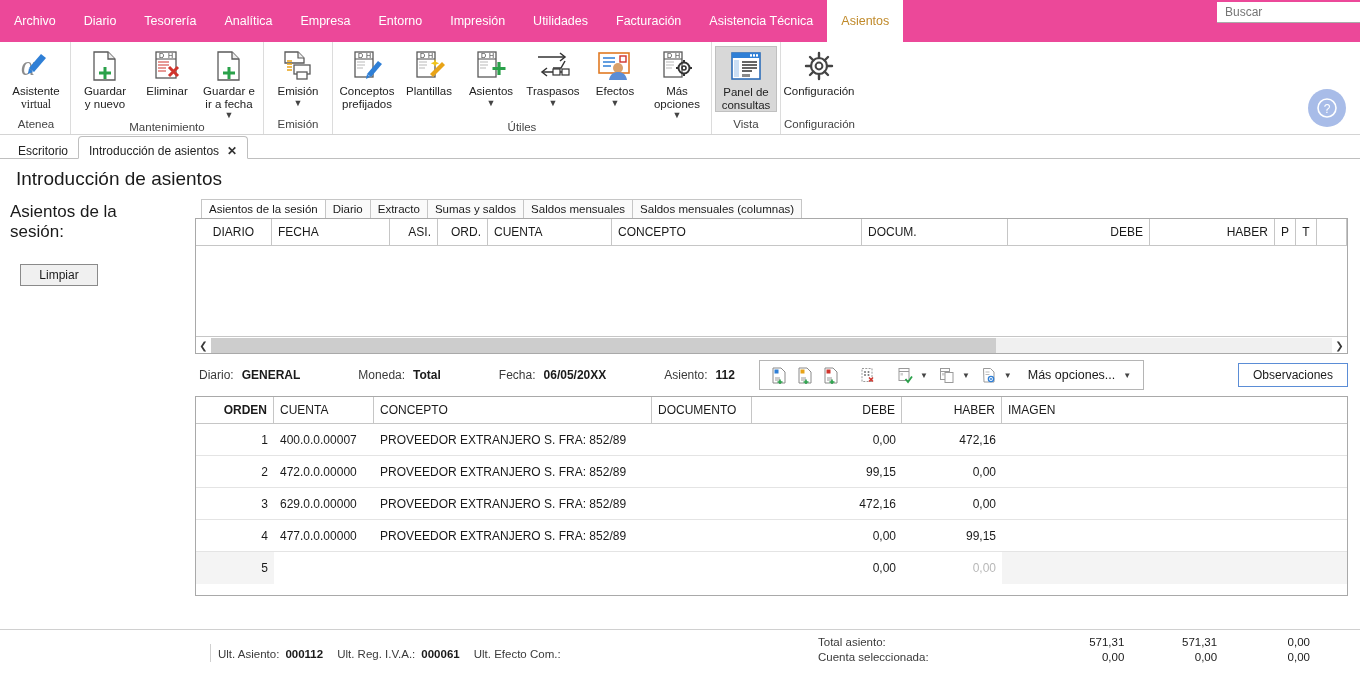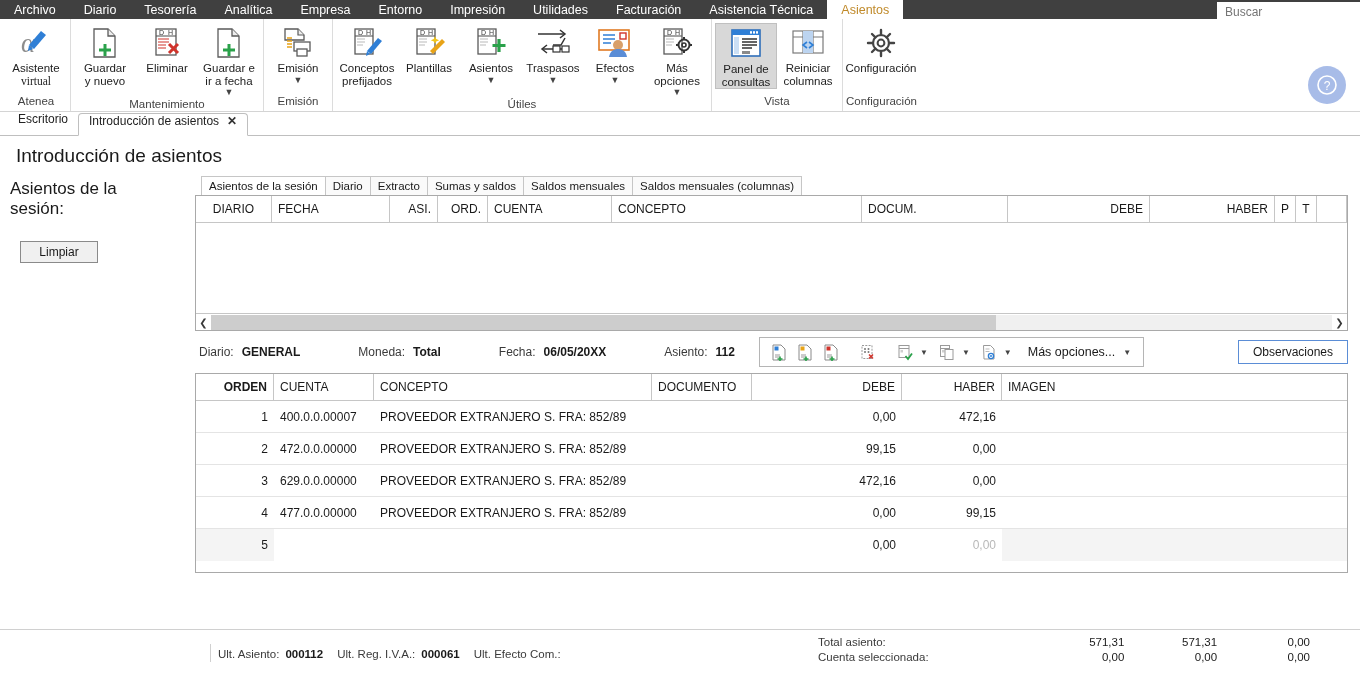--- a/index.html
+++ b/index.html
@@ -8,22 +8,22 @@
     width: 1360px; height: 673px;
     overflow: hidden;
     background: #ffffff;
     font-family: "Liberation Sans", sans-serif;
     font-size: 12px;
     color: #1a1a1a;
   }
 
   
   #menubar {
-    height: 19px;
-    background: #404040;
+    height: 42px;
+    background: #ec4899;
     display: flex;
     align-items: stretch;
     position: relative;
   }
   .menu-item {
     padding: 0 14px;
     display: flex; align-items: center;
     color: #ffffff;
     font-size: 12.5px;
     white-space: nowrap;
@@ -118,21 +118,21 @@
     height: 24px;
     background: #ffffff;
     border-bottom: 1px solid #bfbfbf;
     display: flex;
     align-items: flex-end;
     padding-left: 8px;
   }
   .dtab {
     height: 23px;
     padding: 0 10px;
-    display: flex; align-items: flex-start;
+    display: flex; align-items: flex-end;
     font-size: 12px;
     color: #222;
     cursor: default;
   }
   .dtab.active {
     border: 1px solid #bfbfbf;
     border-bottom: 1px solid #ffffff;
     border-radius: 4px 4px 0 0;
     margin-bottom: -1px;
     background: #fff;
@@ -538,33 +538,20 @@
                 <rect x="25" y="3.2" width="2" height="2.4" fill="#fff"></rect>
                 <rect x="28" y="3.2" width="2" height="2.4" fill="#fff"></rect>
                 <rect x="6" y="9" width="5" height="17" fill="#2f7fd6" opacity="0.25"></rect>
                 <path d="M14 11h15M14 14h15M14 17h15M14 20h10" stroke="#333" stroke-width="1.3"></path>
                 <rect x="14" y="23" width="8" height="3" fill="#8a8a8a"></rect>
               </svg>
             </div>
             <div class="rib-txt">Panel de</div>
             <div class="rib-txt" style="margin-top: 0px;">consultas</div>
           </div>
-          <div class="rib-btn">
-            <div class="rib-ico">
-              <svg width="36" height="32" viewBox="0 0 36 32">
-                <rect x="3" y="4" width="30" height="22" fill="#fff" stroke="#7a7a7a" stroke-width="1.2"></rect>
-                <path d="M3 10h30M13 4v22M23 4v22" stroke="#7a7a7a" stroke-width="1.2"></path>
-                <rect x="13" y="4" width="10" height="22" fill="#bcd4f0"></rect>
-                <path d="M17 15l-4 3 4 3" fill="none" stroke="#2f7fd6" stroke-width="1.6"></path>
-                <path d="M19 15l4 3-4 3" fill="none" stroke="#2f7fd6" stroke-width="1.6"></path>
-              </svg>
-            </div>
-            <div class="rib-txt">Reiniciar</div>
-            <div class="rib-txt" style="margin-top: 0px;">columnas</div>
-          </div>
         </div>
         <div class="rib-label">Vista</div>
       </div>
       <div class="rib-group">
         <div class="rib-items">
           <div class="rib-btn wide">
             <div class="rib-ico">
               <svg width="36" height="32" viewBox="0 0 36 32">
                 <circle cx="18" cy="16" r="8" fill="none" stroke="#444" stroke-width="2.2"></circle>
                 <circle cx="18" cy="16" r="3.4" fill="none" stroke="#444" stroke-width="2"></circle>

